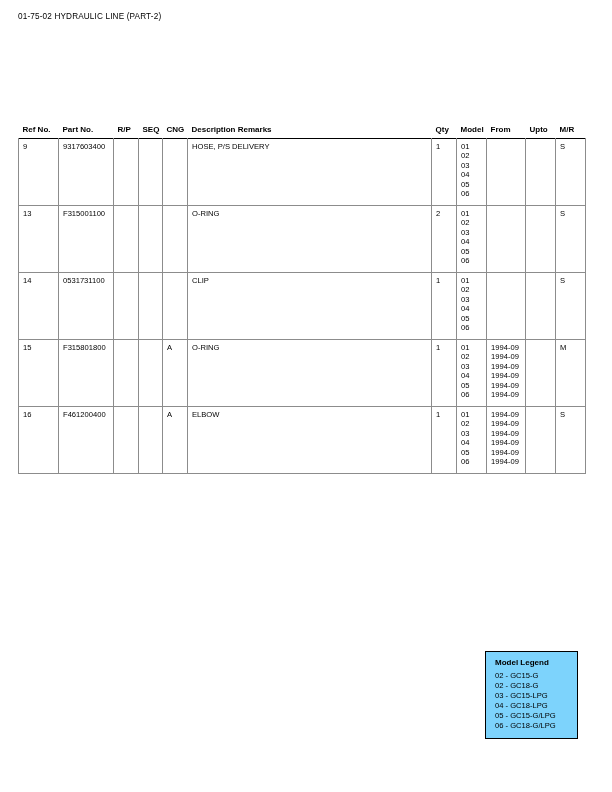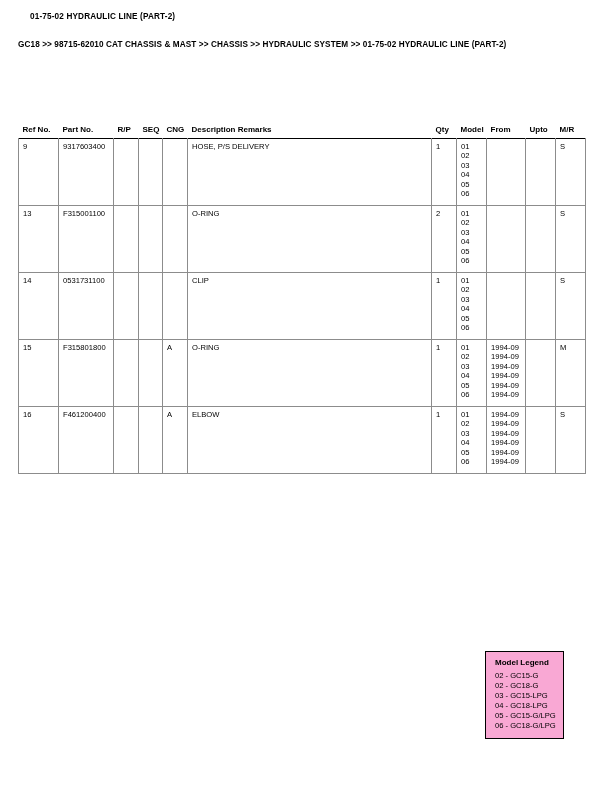--- a/index.html
+++ b/index.html
@@ -19,24 +19,24 @@
   #page {
     position: absolute;
     left: 0; top: 0;
     width: 612px;
     height: 792px;
     overflow: hidden;
   }
 
   .doc-title {
     position: absolute;
-    left: 30px;
+    left: 18px;
     top: 12px;
     font-size: 8.2px;
-    font-weight: bold;
+    font-weight: normal;
     letter-spacing: 0.15px;
     white-space: nowrap;
   }
 
   .breadcrumb {
     position: absolute;
     left: 18px;
     top: 40px;
     font-size: 8.2px;
     font-weight: bold;
@@ -100,23 +100,23 @@
   .col-mr    { width: 30px; }
 
   .stack { display: block; }
   .stack span { display: block; line-height: 9.4px; white-space: nowrap; }
 
   
   #model-legend {
     position: absolute;
     left: 485px;
     top: 651px;
-    width: 79px;
+    width: 93px;
     border: 1.1px solid #000;
-    background: #f9a8d4;
+    background: #7dd3fc;
     box-sizing: border-box;
     padding: 6px 4px 7px 9px;
   }
   #model-legend .legend-title {
     font-size: 8px;
     font-weight: bold;
     margin-bottom: 4px;
     white-space: nowrap;
   }
   #model-legend .legend-row {
@@ -125,21 +125,20 @@
     white-space: nowrap;
   }
 </style>
 </head>
 <body>
 
 <div id="page">
 
   <div class="doc-title">01-75-02 HYDRAULIC LINE (PART-2)</div>
 
-  <div class="breadcrumb">GC18 &gt;&gt; 98715-62010 CAT CHASSIS &amp; MAST &gt;&gt; CHASSIS &gt;&gt; HYDRAULIC SYSTEM &gt;&gt; 01-75-02 HYDRAULIC LINE (PART-2)</div>
 
   <div id="parts-table">
     <table class="grid">
       <colgroup>
         <col class="col-ref">
           <col class="col-part">
           <col class="col-rp">
         <col class="col-seq">
           <col class="col-cng">
           <col class="col-desc">

